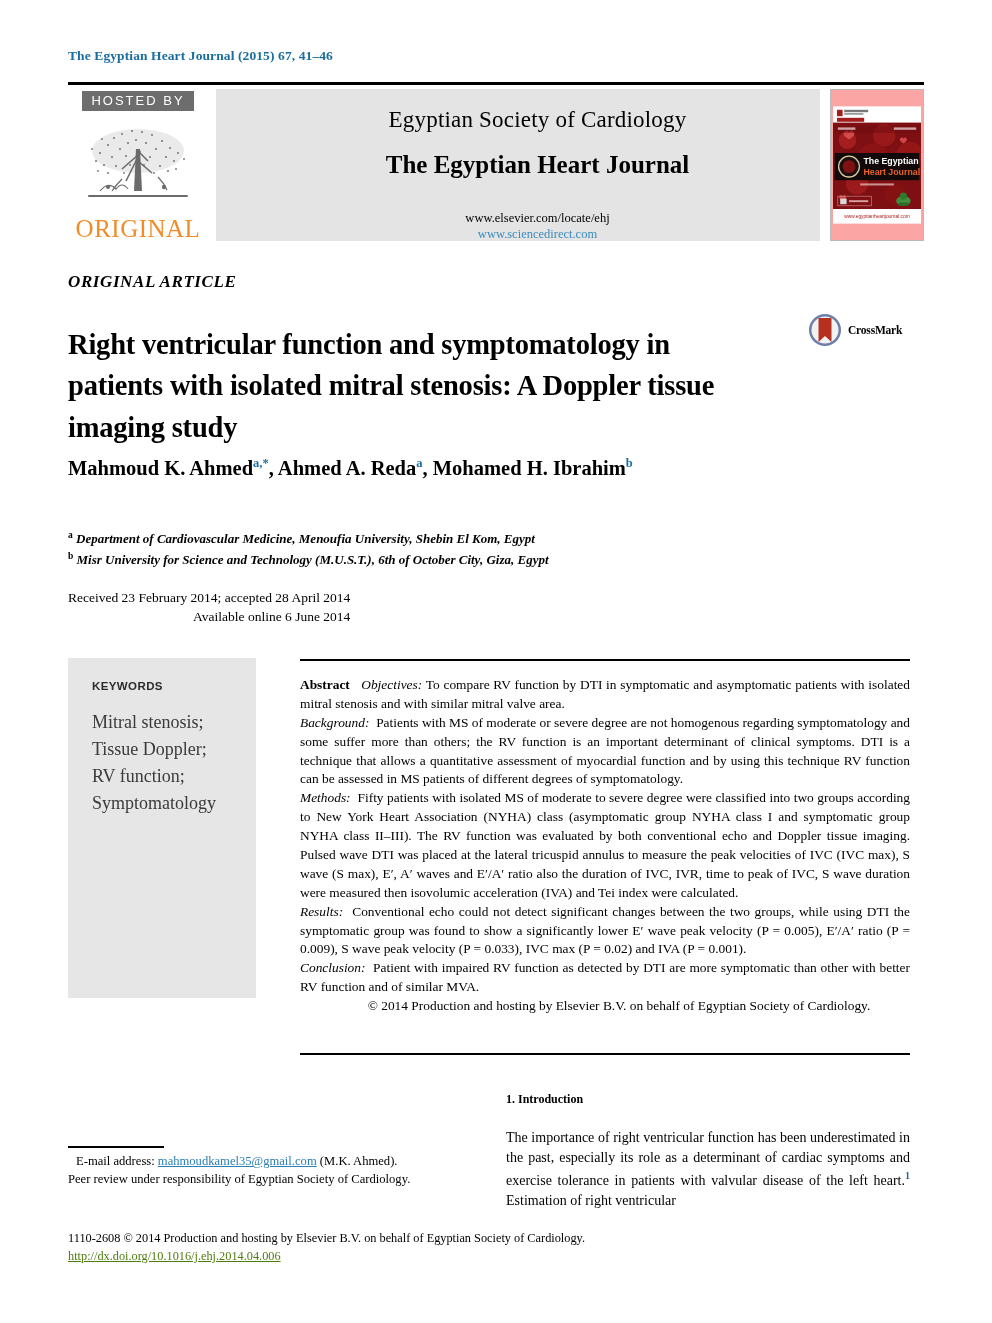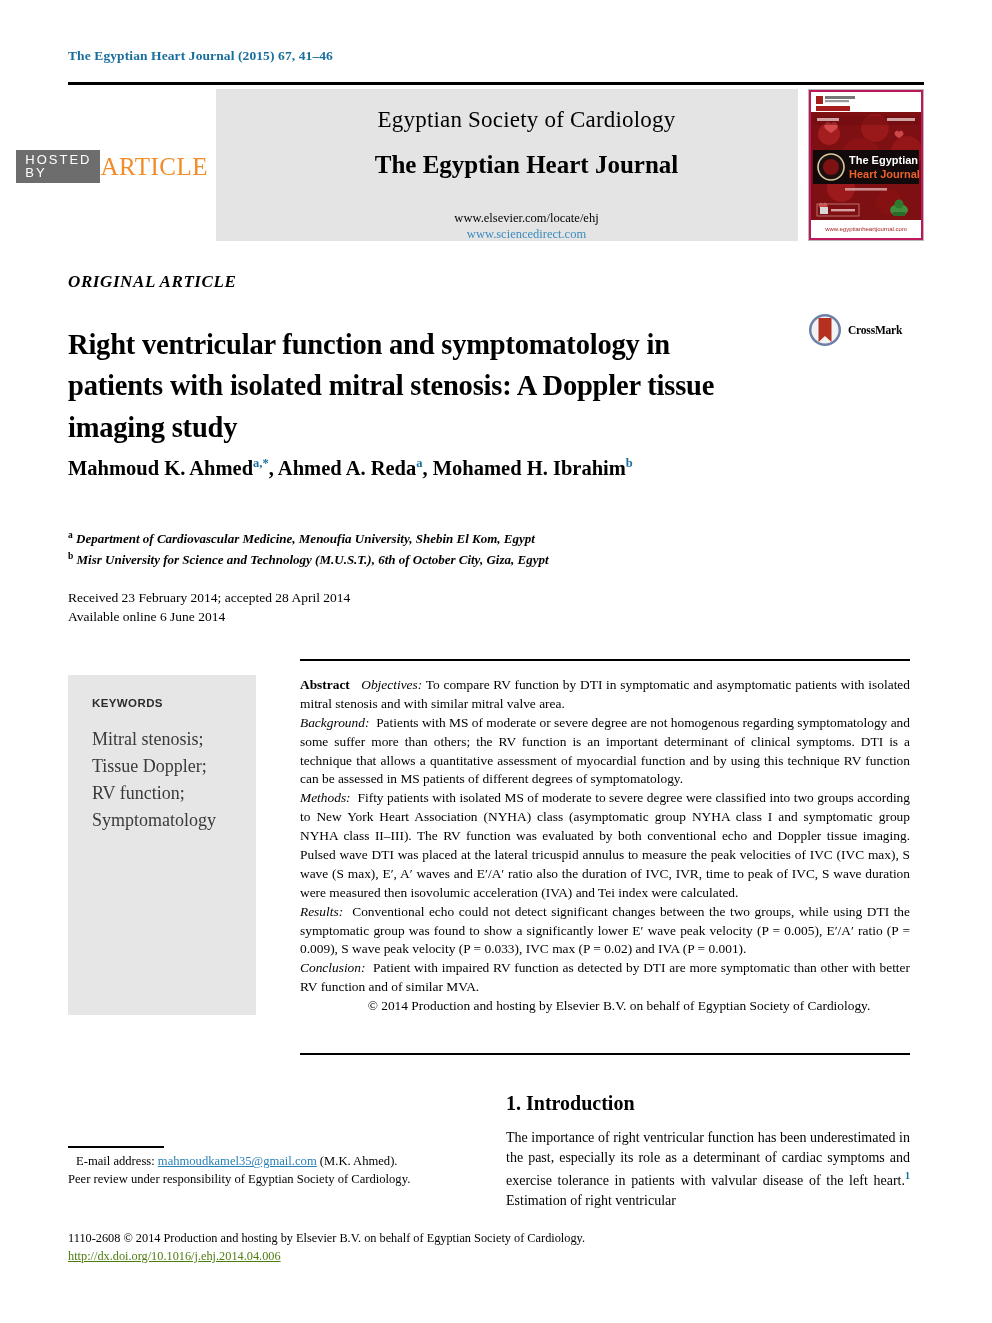--- a/index.html
+++ b/index.html
@@ -41,22 +41,23 @@
   .masthead {
     position: absolute;
     left: 68px; top: 89px;
     width: 856px; height: 152px;
     display: flex;
     align-items: stretch;
   }
   .elsevier-block {
     width: 140px;
     display: flex;
+    flex-direction: column;
     align-items: center;
-    justify-content: flex-end;
+    justify-content: space-between;
     background: #fff;
     padding-top: 2px;
   }
   .hosted-by {
     background: #6d6d6d;
     color: #fff;
     font-family: "Liberation Sans", sans-serif;
     font-size: 13px;
     letter-spacing: 2px;
     padding: 3px 9px 4px 9px;
@@ -96,24 +97,24 @@
   }
   .journal-urls {
     margin-top: 32px;
     text-align: center;
     font-size: 12.5px;
     line-height: 1.25;
   }
   .url-plain { color: #000; }
   .url-link { color: #3a8bbd; }
   .cover-block {
-    width: 116px;
+    width: 94px;
     margin-left: 10px;
     border: 1px solid #b9b9b9;
-    background: #be185d;
+    background: #fca5a5;
     padding: 2px;
   }
   .cover-art {
     width: 100%;
     height: 100%;
     display: block;
   }
 
   
   .article-type {
@@ -177,30 +178,30 @@
     vertical-align: super;
     font-style: normal;
     font-weight: bold;
   }
 
   .dates {
     position: absolute;
     left: 68px; top: 589px;
     font-size: 13.5px;
     line-height: 1.4;
+    text-align: right;
   }
 
   
   .kw-panel {
     position: absolute;
     left: 68px; top: 658px;
     width: 188px; height: 340px;
     background: #e6e6e6;
     padding: 22px 0 0 24px;
-    margin-top: 17px;
   }
   .kw-title {
     font-family: "Liberation Sans", sans-serif;
     font-size: 11.5px;
     font-weight: bold;
     letter-spacing: .4px;
     color: #2b2b2b;
   }
   .kw-list {
     margin-top: 17px;
@@ -235,21 +236,21 @@
   .copyline {
     margin-top: 3px;
     text-align: center;
     padding-left: 28px;
   }
 
   
   .intro-heading {
     position: absolute;
     left: 506px; top: 1092px;
-    font-size: 20px;
+    font-size: 12px;
     font-weight: bold;
   }
   .intro-body {
     position: absolute;
     left: 506px; top: 1128px;
     width: 404px;
     font-size: 14px;
     line-height: 1.45;
     text-align: justify;
   }
@@ -342,21 +343,21 @@
           </g>
           <path d="M58 28 L56 70 L64 70 L62 28 Z"></path>
           <path d="M60 34 L44 48 M60 40 L74 52 M60 30 L70 40 M60 36 L48 60" stroke="#6b6b6b" stroke-width="1.6" fill="none"></path>
           <path d="M44 58 q-6 6 -10 12 M80 56 q6 6 9 13" stroke="#6b6b6b" stroke-width="1.2" fill="none"></path>
           <rect x="10" y="74" width="100" height="2" rx="1"></rect>
           <path d="M22 70 q8 -10 16 -2 q6 -8 12 0" stroke="#6b6b6b" stroke-width="1.2" fill="none"></path>
           <circle cx="86" cy="66" r="2.2"></circle>
             <circle cx="30" cy="66" r="2"></circle>
         </g>
       </svg>
-      <div class="elsevier-word">ARTICLE</div>
+      <div class="elsevier-word">ORIGINAL</div>
     </div>
 
     <div class="journal-panel">
       <div class="society-name">Egyptian Society of Cardiology</div>
       <div class="journal-name">The Egyptian Heart Journal</div>
       <div class="journal-urls">
         <div class="url-plain">www.elsevier.com/locate/ehj</div>
         <div class="url-link">www.sciencedirect.com</div>
       </div>
     </div>

